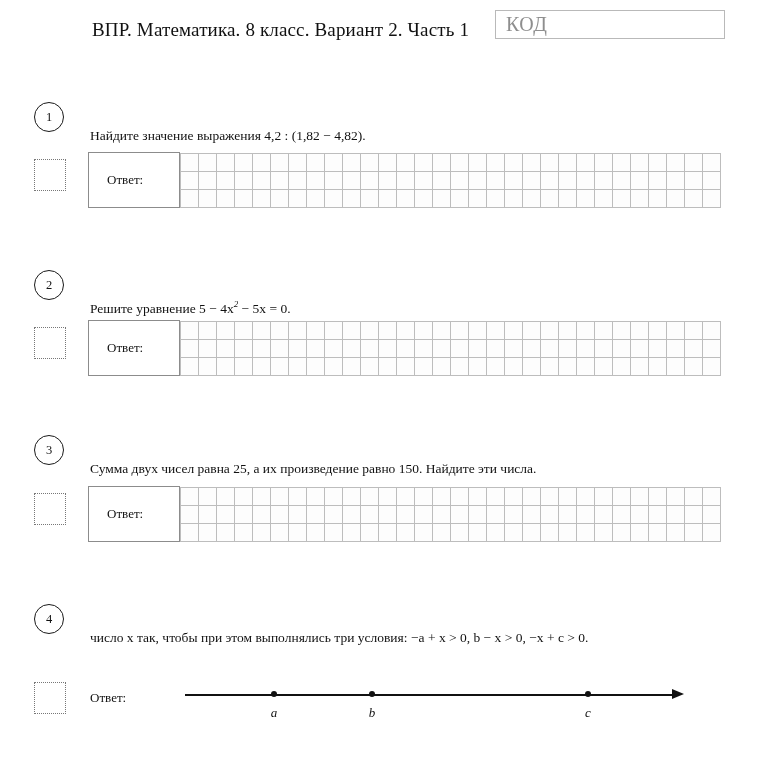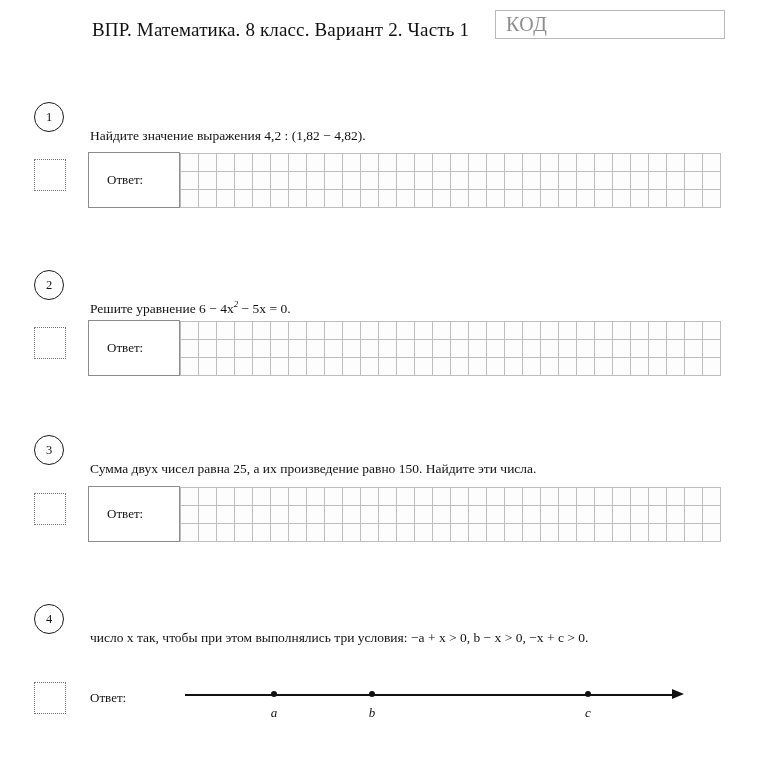--- a/index.html
+++ b/index.html
@@ -289,21 +289,21 @@
       <div class="cell"></div>
       <div class="cell"></div>
       <div class="cell"></div>
       <div class="cell"></div>
     </div>
 </div>
 
 <div class="task" style="top:270px;">
   <div class="task-num">2</div>
   <div class="task-text">
-    <span>Решите уравнение  6 − 4x</span><sup class="exp">2</sup><span> − 5x = 0.</span>
+    <span>Решите уравнение  5 − 4x</span><sup class="exp">2</sup><span> − 5x = 0.</span>
   </div>
 </div>
 <div class="score-box" style="top:327px;"></div>
 <div class="answer-block" style="top:320px;">
   <div class="answer-label-cell">
     <span>Ответ:</span>
   </div>
   <div class="grid" style="grid-template-columns: repeat(30, 18px); grid-template-rows: repeat(3, 18px);">
       <div class="cell"></div>
       <div class="cell"></div>

